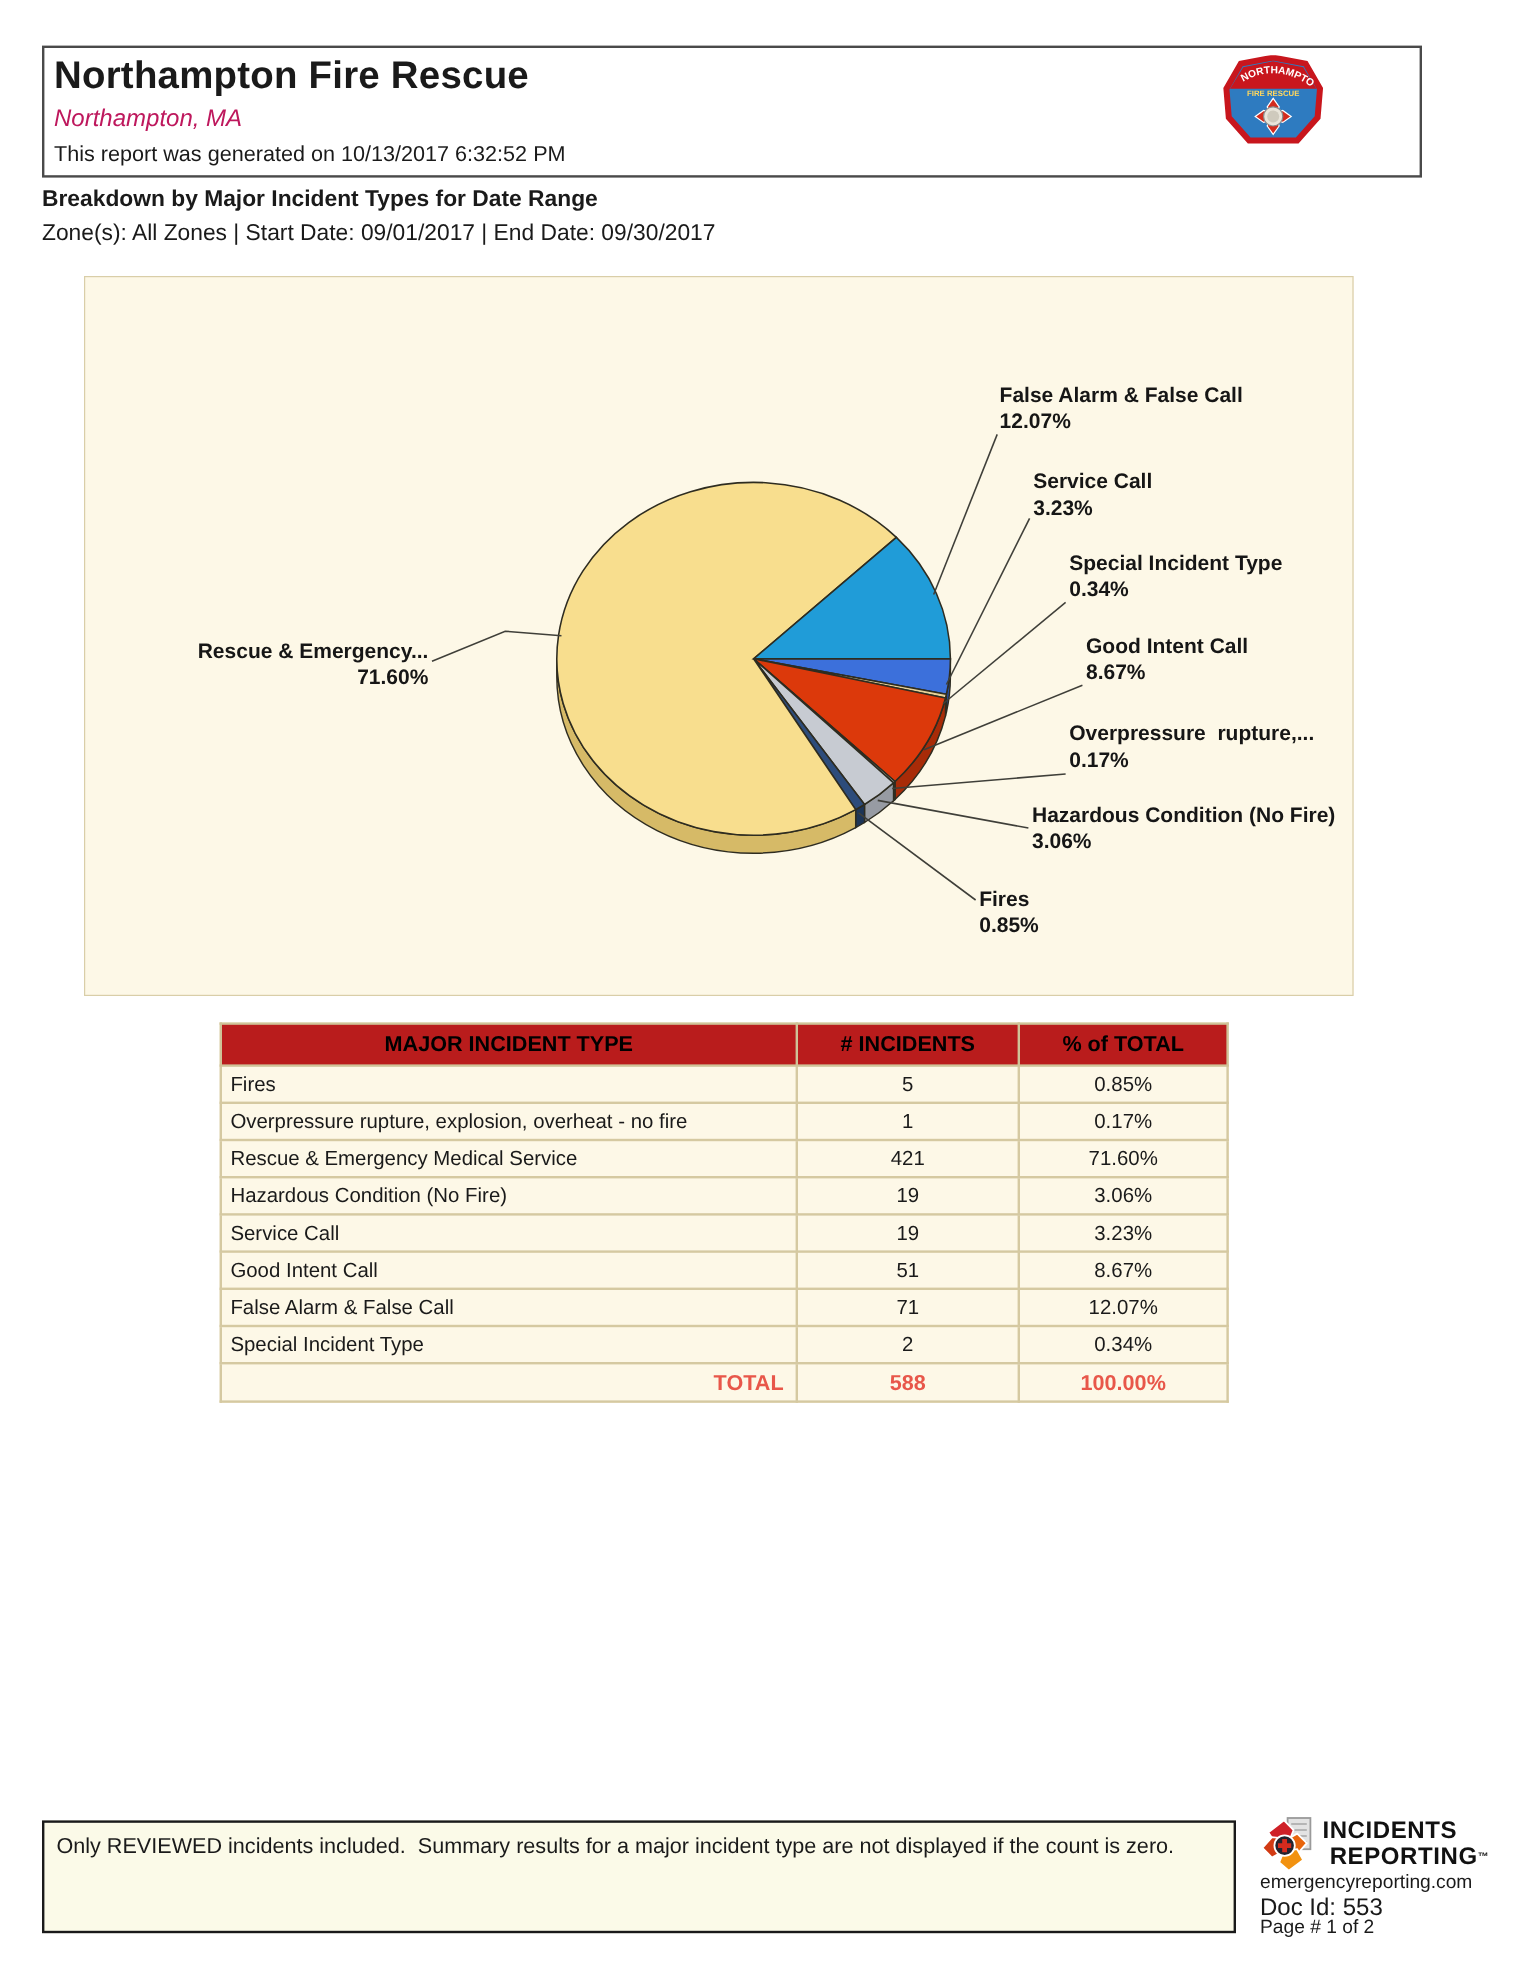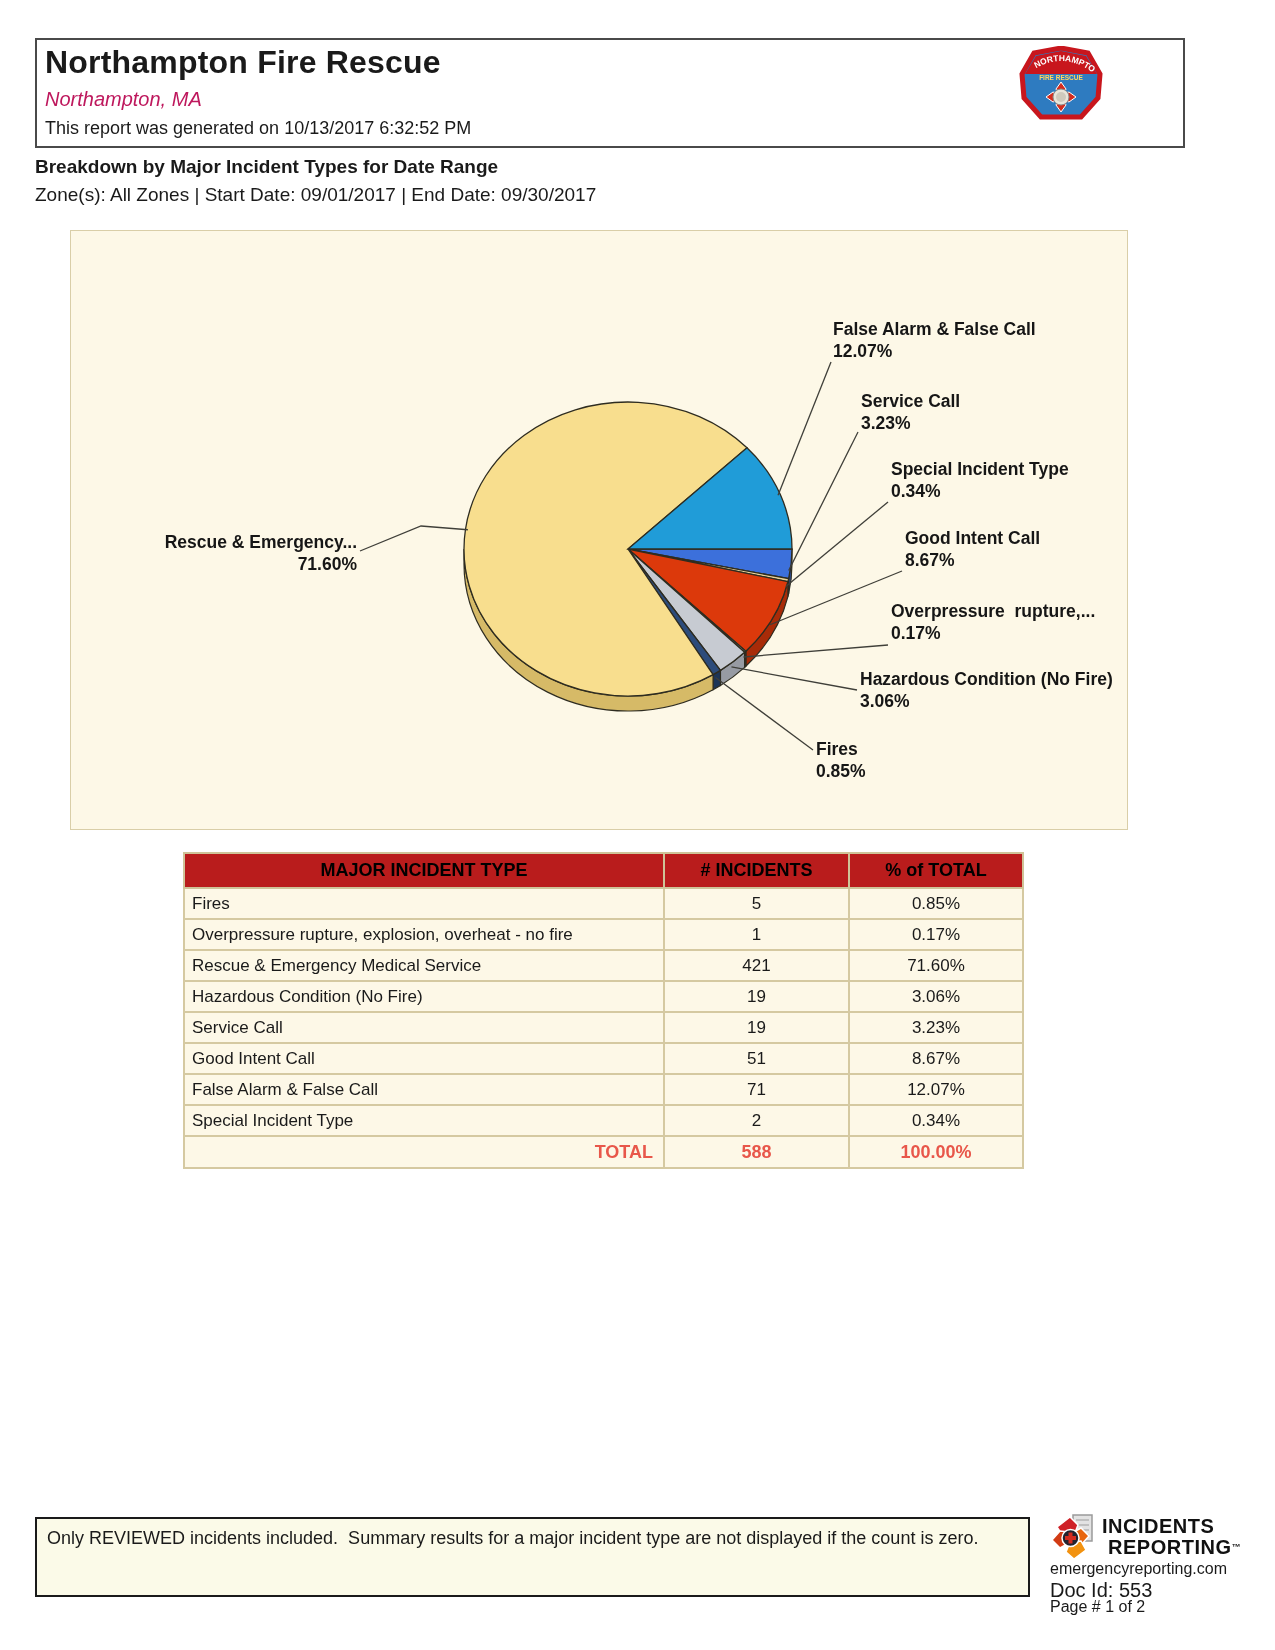--- a/index.html
+++ b/index.html
@@ -26,21 +26,21 @@
   #incident-table{position:absolute;left:183px;top:852px;width:839px;border-collapse:collapse;table-layout:fixed;
     border:2px solid #c3b78d;background:#fdf8e7;font-size:17px;}
   #incident-table th{background:#b91c1c;color:#000;font-size:18px;font-weight:bold;height:31px;border:2px solid #cfc398;margin-left:23px;}
   #incident-table td{height:29px;border:2px solid #d5c9a1;padding:0;}
   #incident-table td.c1{text-align:left;padding-left:7px;}
   #incident-table td.c2,#incident-table td.c3{text-align:center;}
   #incident-table tr.total-row td{color:#e8574a;font-weight:bold;font-size:18px;height:30px;}
   #incident-table tr.total-row td.c1{text-align:right;padding-right:10px;}
 
   
-  #footer-note-box{left:35px;top:1517px;width:995px;height:80px;border:2px solid #1a1a1a;box-sizing:border-box;background:#fbfae8;}
+  #footer-note-box{left:35px;top:1517px;width:995px;height:94px;border:2px solid #1a1a1a;box-sizing:border-box;background:#fbfae8;}
   #footer-note{left:10px;top:9px;font-size:18px;white-space:pre-wrap;width:970px;position:absolute;}
   #er-brand{left:1048px;top:1512px;width:225px;}
   #er-logo-icon{position:absolute;left:0;top:2px;}
   #er-name{position:absolute;left:54px;top:4px;font-weight:bold;font-size:20px;line-height:21px;letter-spacing:.5px;color:#111;}
   #er-tm{font-size:9px;vertical-align:top;}
   #er-website{position:absolute;left:2px;top:48px;font-size:16px;}
   #er-docid{position:absolute;left:2px;top:67px;font-size:20px;}
   #er-page{position:absolute;left:2px;top:86px;font-size:16px;}
 </style>
 </head>

